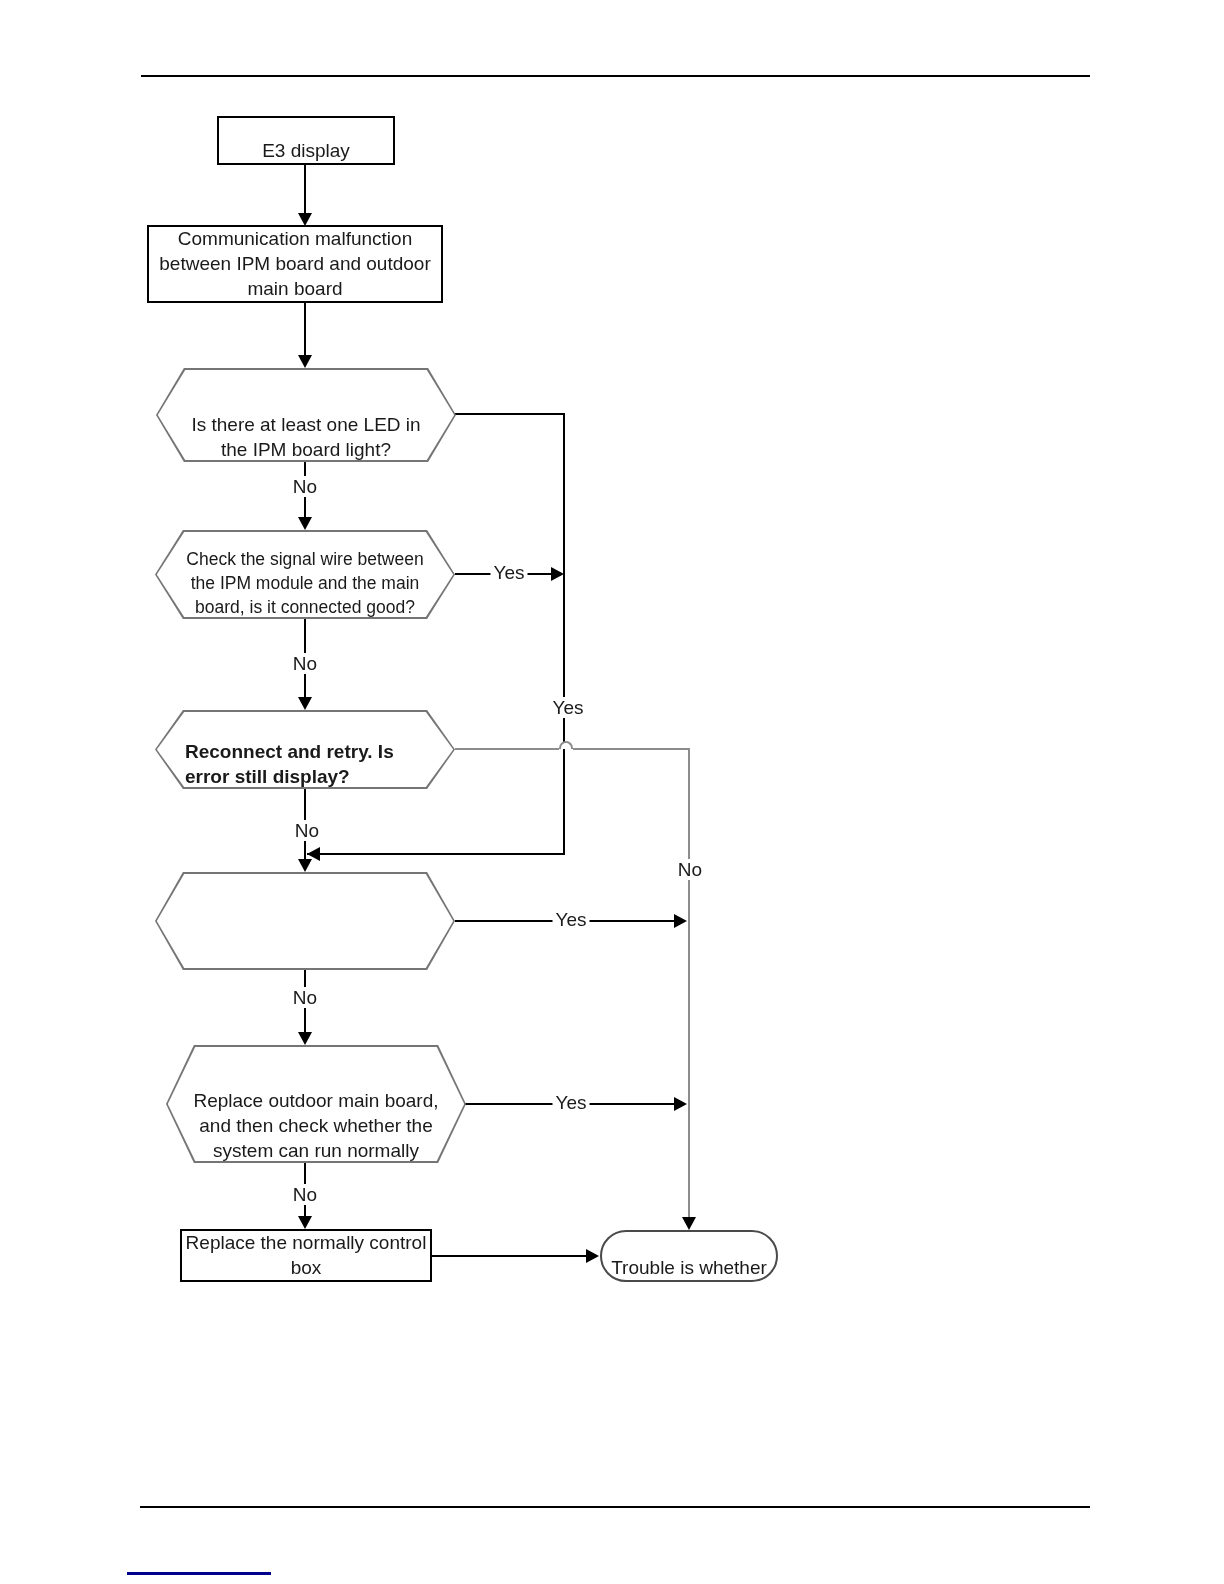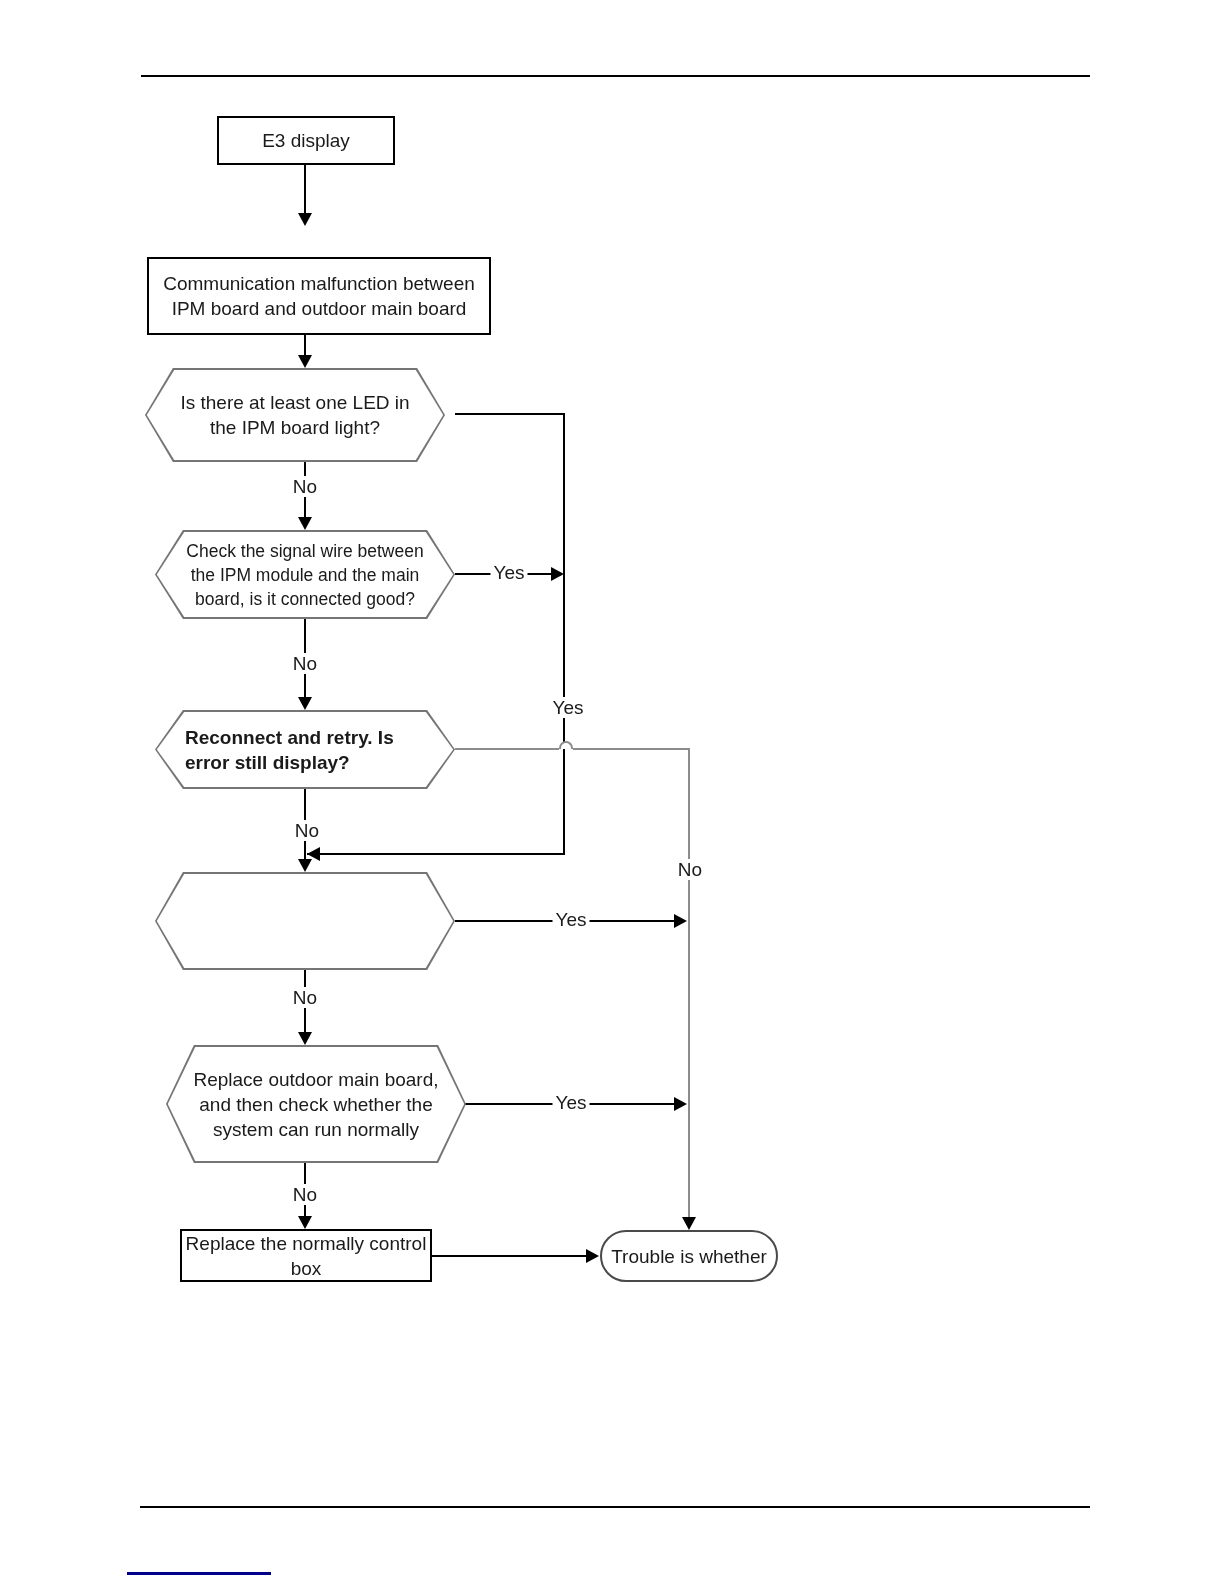--- a/index.html
+++ b/index.html
@@ -17,21 +17,21 @@
   }
   .arrow{position:absolute;width:0;height:0;}
   .arrow.down{border-left:7px solid transparent;border-right:7px solid transparent;border-top:13px solid var(--connector-black,#000);}
   .arrow.right{border-top:7px solid transparent;border-bottom:7px solid transparent;border-left:13px solid var(--connector-black,#000);}
   .arrow.left{border-top:7px solid transparent;border-bottom:7px solid transparent;border-right:13px solid var(--connector-black,#000);}
   .edge-label{
     position:absolute;transform:translateX(-50%);background:#ffffff;
     font-size:19px;line-height:21px;padding:0 3px;white-space:nowrap;
   }
   .node{
-    position:absolute;display:flex;align-items:center;justify-content:center;
+    position:absolute;display:flex;align-items:flex-end;justify-content:center;
     text-align:center;font-size:19px;line-height:25px;box-sizing:border-box;background:#fff;
   }
   .rect{border:2px solid var(--box-border,#000);}
   .terminator{border:2px solid var(--terminator-border,#4a4a4a);border-radius:27px;}
   .hex{background:transparent;border:none;}
   .hex-bg,.hex-fill{
     position:absolute;
     clip-path:polygon(0% 50%,9.3% 0%,90.7% 0%,100% 50%,90.7% 100%,9.3% 100%);
   }
   .hex-bg{inset:0;background:var(--decision-border,#757575);}
@@ -103,25 +103,25 @@
     <div class="edge-label" style="left:690px;top:859px;">No</div>
     <div class="edge-label" style="left:509px;top:562px;">Yes</div>
     <div class="edge-label" style="left:568px;top:697px;">Yes</div>
     <div class="edge-label" style="left:571px;top:909px;">Yes</div>
     <div class="edge-label" style="left:571px;top:1092px;">Yes</div>
 
     <div class="node rect" style="left:217px;top:116px;width:178px;height:49px;">
       <span class="node-text">E3 display</span>
     </div>
 
-    <div class="node rect" style="left:147px;top:225px;width:344px;height:78px;margin-top:32px;">
+    <div class="node rect" style="left:147px;top:225px;width:296px;height:78px;">
       <span class="node-text">Communication malfunction between IPM board and outdoor main board</span>
     </div>
 
-    <div class="node hex w-led" style="left:145px;top:368px;width:300px;height:94px;">
+    <div class="node hex w-led" style="left:156px;top:368px;width:300px;height:94px;">
       <div class="hex-bg"></div>
       <div class="hex-fill"></div>
       <span class="node-text">Is there at least one LED in the IPM board light?</span>
     </div>
 
     <div class="node hex w-signal" style="left:155px;top:530px;width:300px;height:89px;">
       <div class="hex-bg"></div>
       <div class="hex-fill"></div>
       <span class="node-text">Check the signal wire between the IPM module and the main board, is it connected good?</span>
     </div>

